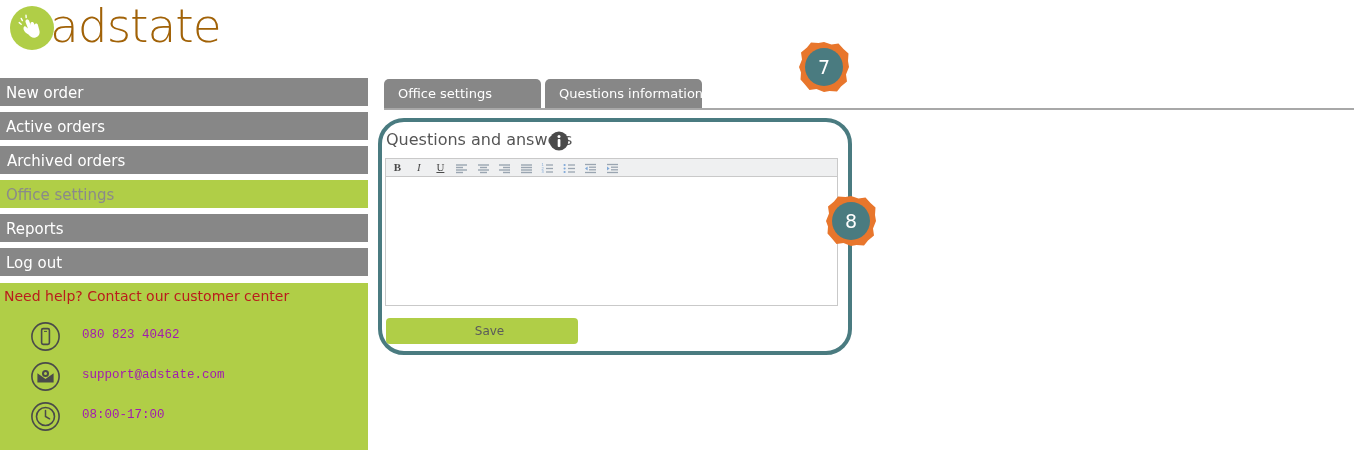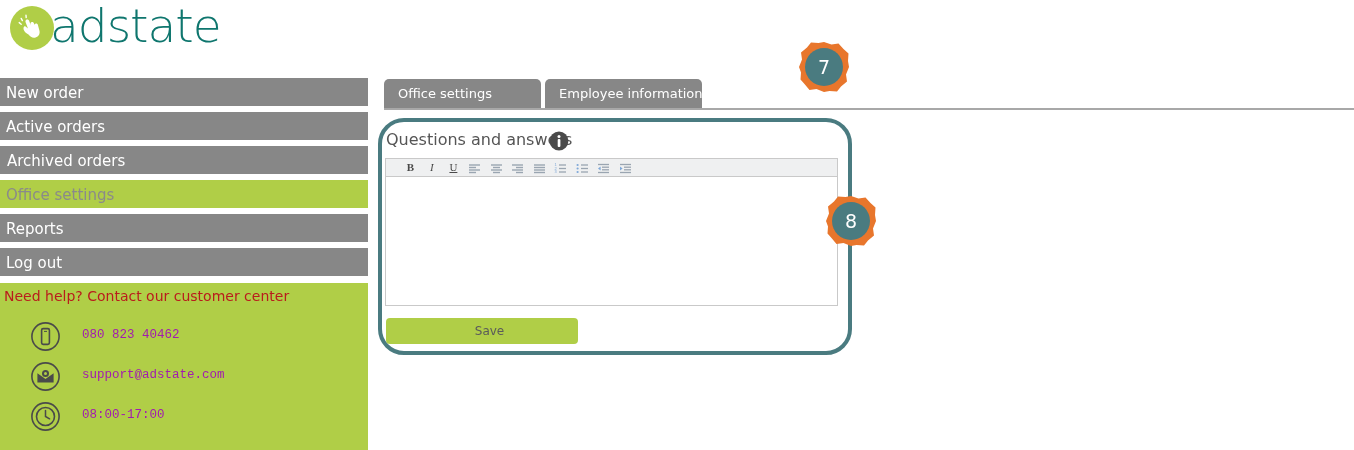--- a/index.html
+++ b/index.html
@@ -35,21 +35,21 @@
   #logo-mark svg {
     position: absolute;
     left: 8px;
     top: 8px;
   }
   #logo-text {
     position: absolute;
     left: 50px;
     top: 0px;
     font-size: 47px;
-    color: #0f766e;
+    color: #a16207;
     letter-spacing: -1px;
     line-height: 52px;
     font-family: "DejaVu Sans", sans-serif;
     font-weight: 300;
   }
 
   
   #sidebar {
     position: absolute;
     left: 0;
@@ -187,21 +187,21 @@
     width: 453px;
     height: 148px;
     border: 1px solid #c9c9c9;
     box-sizing: border-box;
     background: #ffffff;
   }
   #editor-toolbar {
     height: 18px;
     background: #eff0f1;
     border-bottom: 1px solid #c9c9c9;
-    padding-left: 16px;
+    padding-left: 3px;
     box-sizing: border-box;
     white-space: nowrap;
   }
   .tb-btn {
     display: inline-block;
     width: 17px;
     height: 17px;
     vertical-align: top;
     text-align: center;
     line-height: 17px;
@@ -318,21 +318,21 @@
           <path d="M15.5 9.6 L15.5 15.5 L19.6 17.8" fill="none" stroke="#4a4a4a" stroke-width="1.5" stroke-linecap="round"></path>
         </svg>
       </div>
       <div class="contact-text">08:00-17:00</div>
     </div>
   </div>
 </div>
 
 <div id="tabs">
   <div class="tab" style="width:157px;">Office settings</div>
-  <div class="tab" style="width:157px;">Employee information</div>
+  <div class="tab" style="width:157px;">Questions information</div>
 </div>
 <div id="tab-underline"></div>
 
 <div id="highlight-box"></div>
 
 <div id="qa-label">Questions and answers</div>
 <div id="info-icon">
   <svg width="20" height="20" viewBox="0 0 20 20">
     <circle cx="10" cy="10" r="9.4" fill="#4a4a4a"></circle>
     <circle cx="10" cy="5.4" r="1.5" fill="#ffffff"></circle>

